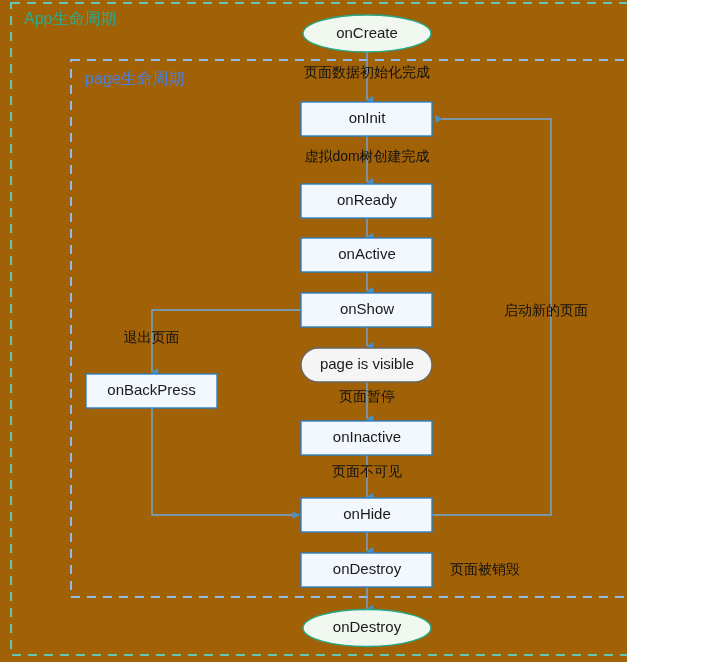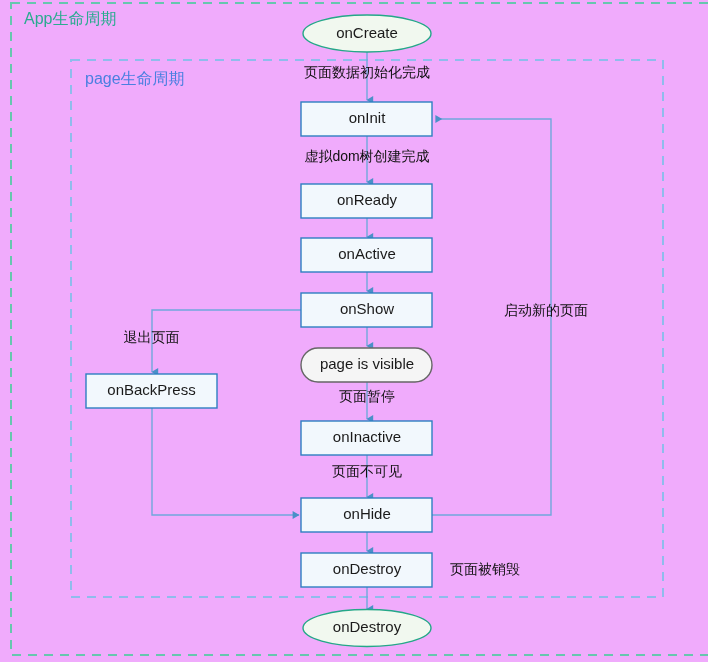--- a/index.html
+++ b/index.html
@@ -5,23 +5,23 @@
   html, body {
     margin: 0;
     padding: 0;
     background: #ffffff;
   }
   body {
     font-family: "Liberation Sans", "DejaVu Sans", sans-serif;
   }
   #diagram-root {
     position: relative;
-    width: 708px;
+    width: 627px;
     height: 662px;
-    background: #f0abfc;
+    background: #a16207;
     overflow: hidden;
   }
   svg#lifecycle-svg {
     display: block;
     width: 725px;
     height: 662px;
   }
   .node-label {
     font-family: "Liberation Sans", "DejaVu Sans", sans-serif;
     font-size: 15px;

